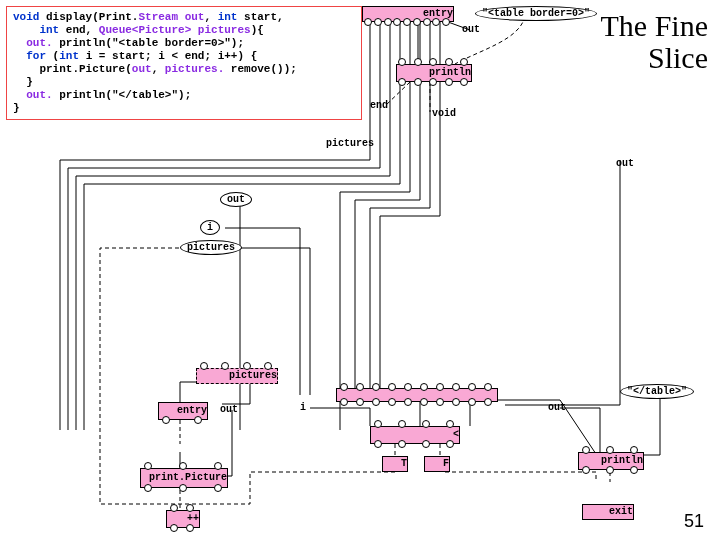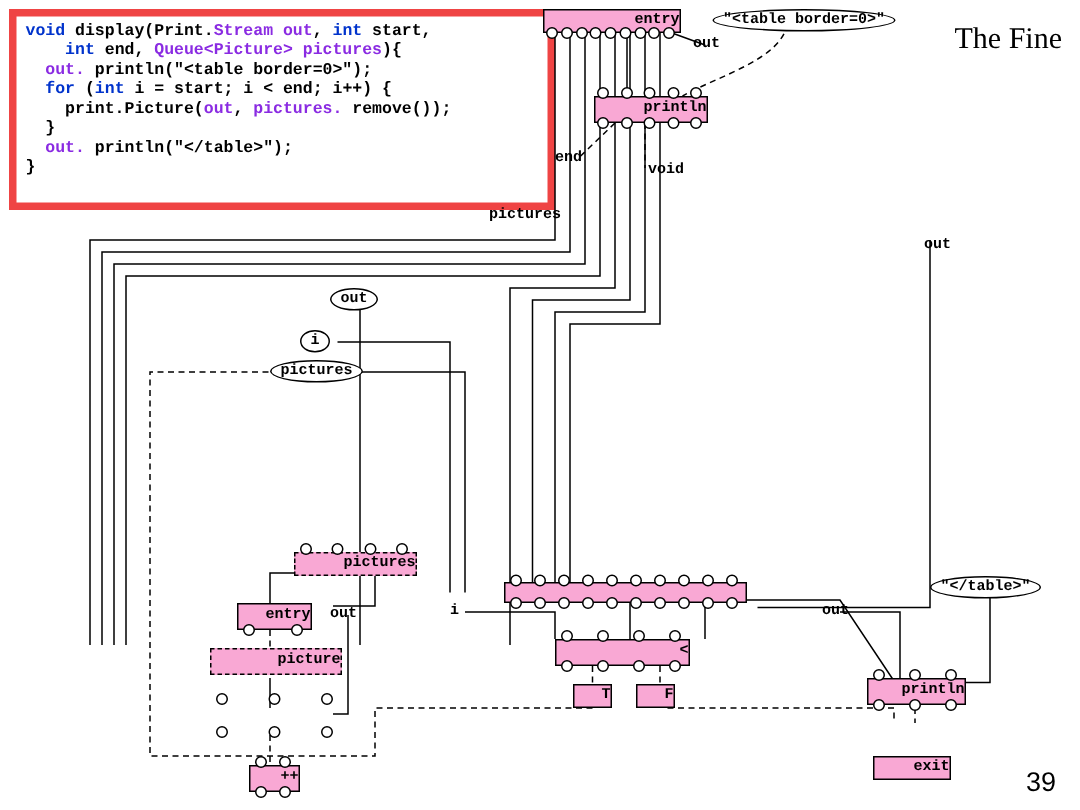--- a/index.html
+++ b/index.html
@@ -15,34 +15,34 @@
   #stage {
     position: relative;
     width: 720px;
     height: 540px;
   }
   .code-box {
     position: absolute;
     left: 6px;
     top: 6px;
     width: 342px;
-    border: 5px solid #ef4444;
-    padding: 4px 6px 16px 6px;
+    border: 1px solid #ef4444;
+    padding: 4px 6px 4px 6px;
     white-space: pre;
     line-height: 13px;
   }
   .code-box .kw   { color: #0033cc; font-weight: bold; }
   .code-box .obj  { color: #8a2be2; font-weight: bold; }
   .code-box .txt  { color: #000; font-weight: bold; }
   .title {
     position: absolute;
     right: 12px;
     top: 10px;
     font-family: Georgia, "Times New Roman", serif;
-    font-size: 20px;
+    font-size: 30px;
     text-align: right;
     line-height: 32px;
   }
   .page-num {
     position: absolute;
     right: 16px;
     bottom: 8px;
     font-family: Arial, sans-serif;
     font-size: 18px;
   }
@@ -178,20 +178,21 @@
 <span class="txt">    </span><span class="kw">int</span><span class="txt"> end, </span><span class="obj">Queue&lt;Picture&gt; pictures</span><span class="txt">){</span>
 <span class="txt">  </span><span class="obj">out.</span><span class="txt"> println("&lt;table border=0&gt;");</span>
 <span class="txt">  </span><span class="kw">for</span><span class="txt"> (</span><span class="kw">int</span><span class="txt"> i = start; i &lt; end; i++) {</span>
 <span class="txt">    print.Picture(</span><span class="obj">out</span><span class="txt">, </span><span class="obj">pictures.</span><span class="txt"> remove());</span>
 <span class="txt">  }</span>
 <span class="txt">  </span><span class="obj">out.</span><span class="txt"> println("&lt;/table&gt;");</span>
 <span class="txt">}</span></div>
 
 <div class="title">
   <span>The Fine</span><br>
+  <span>Slice</span>
 </div>
 
 <div class="node" style="left:362px; top:6px; width:90px; height:14px;">
       <span>entry</span>
     </div>
 <div class="portrow" style="left:364px; top:18px; width:86px;">
   <div class="port"></div>
       <div class="port"></div>
       <div class="port"></div>
       <div class="port"></div>
@@ -283,28 +284,28 @@
       <span>entry</span>
     </div>
 <div class="portrow" style="left:162px; top:416px; width:40px;">
       <div class="port"></div>
       <div class="port"></div>
     </div>
 <div class="label" style="left:220px; top:404px;">out</div>
 <div class="label" style="left:300px; top:402px;">i</div>
 <div class="label" style="left:548px; top:402px;">out</div>
 
-<div class="node" style="left:140px; top:432px; width:86px; height:16px; border-style:dashed;">
-      <span>picture</span>
-    </div>
 
 <div class="portrow" style="left:144px; top:462px; width:78px;">
       <div class="port"></div>
       <div class="port"></div>
       <div class="port"></div>
+    </div>
+<div class="node" style="left:140px; top:468px; width:86px; height:18px;">
+      <span>print.Picture</span>
     </div>
 <div class="portrow" style="left:144px; top:484px; width:78px;">
       <div class="port"></div>
       <div class="port"></div>
       <div class="port"></div>
     </div>
 
 <div class="portrow" style="left:374px; top:420px; width:80px;">
       <div class="port"></div>
       <div class="port"></div>
@@ -351,15 +352,15 @@
       <div class="port"></div>
     </div>
 <div class="node" style="left:166px; top:510px; width:32px; height:16px;">
       <span>++</span>
     </div>
 <div class="portrow" style="left:170px; top:524px; width:24px;">
       <div class="port"></div>
       <div class="port"></div>
     </div>
 
-<div class="page-num">39</div>
+<div class="page-num">51</div>
 
 </div>
 
 </body></html>

